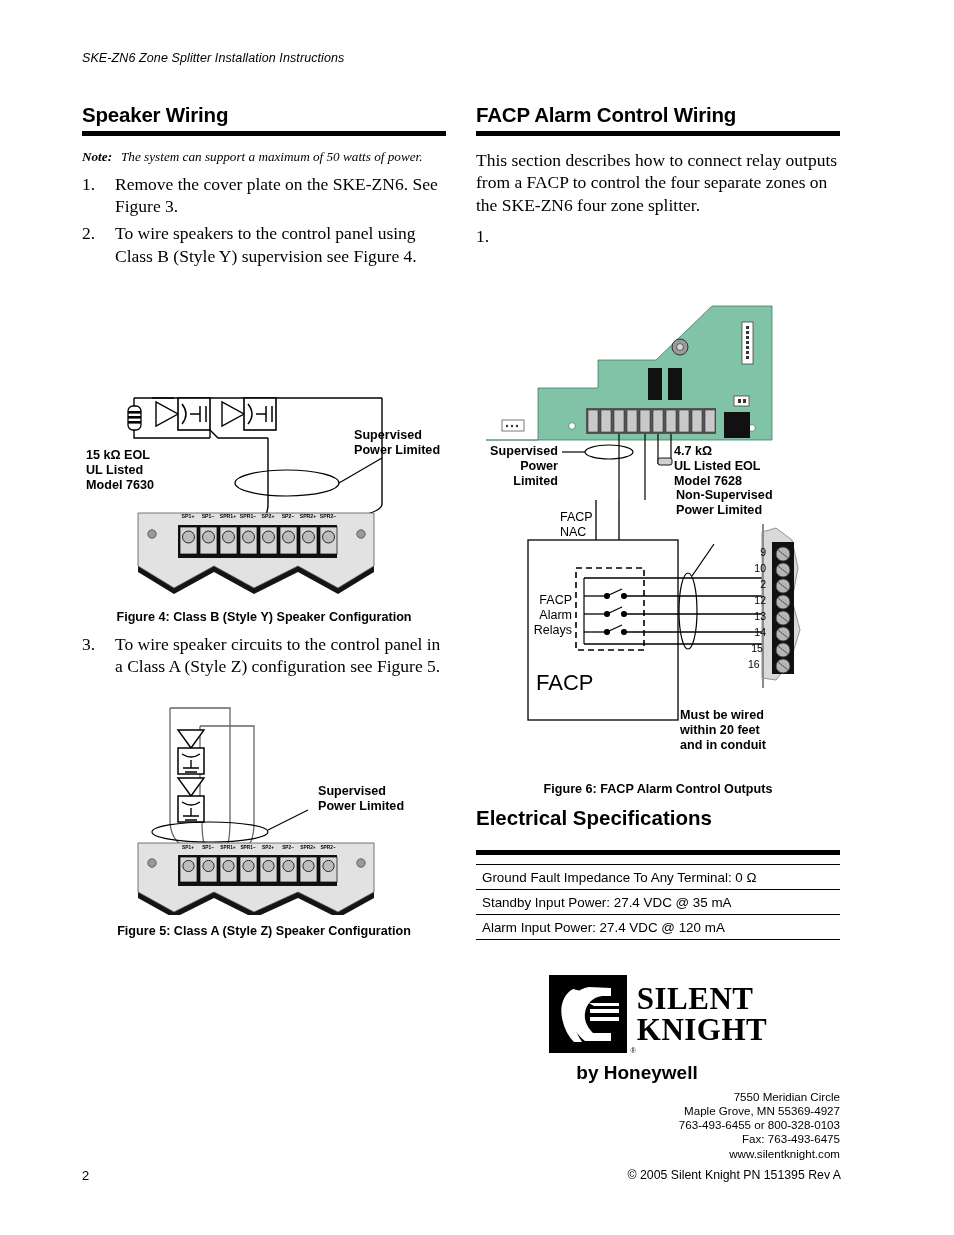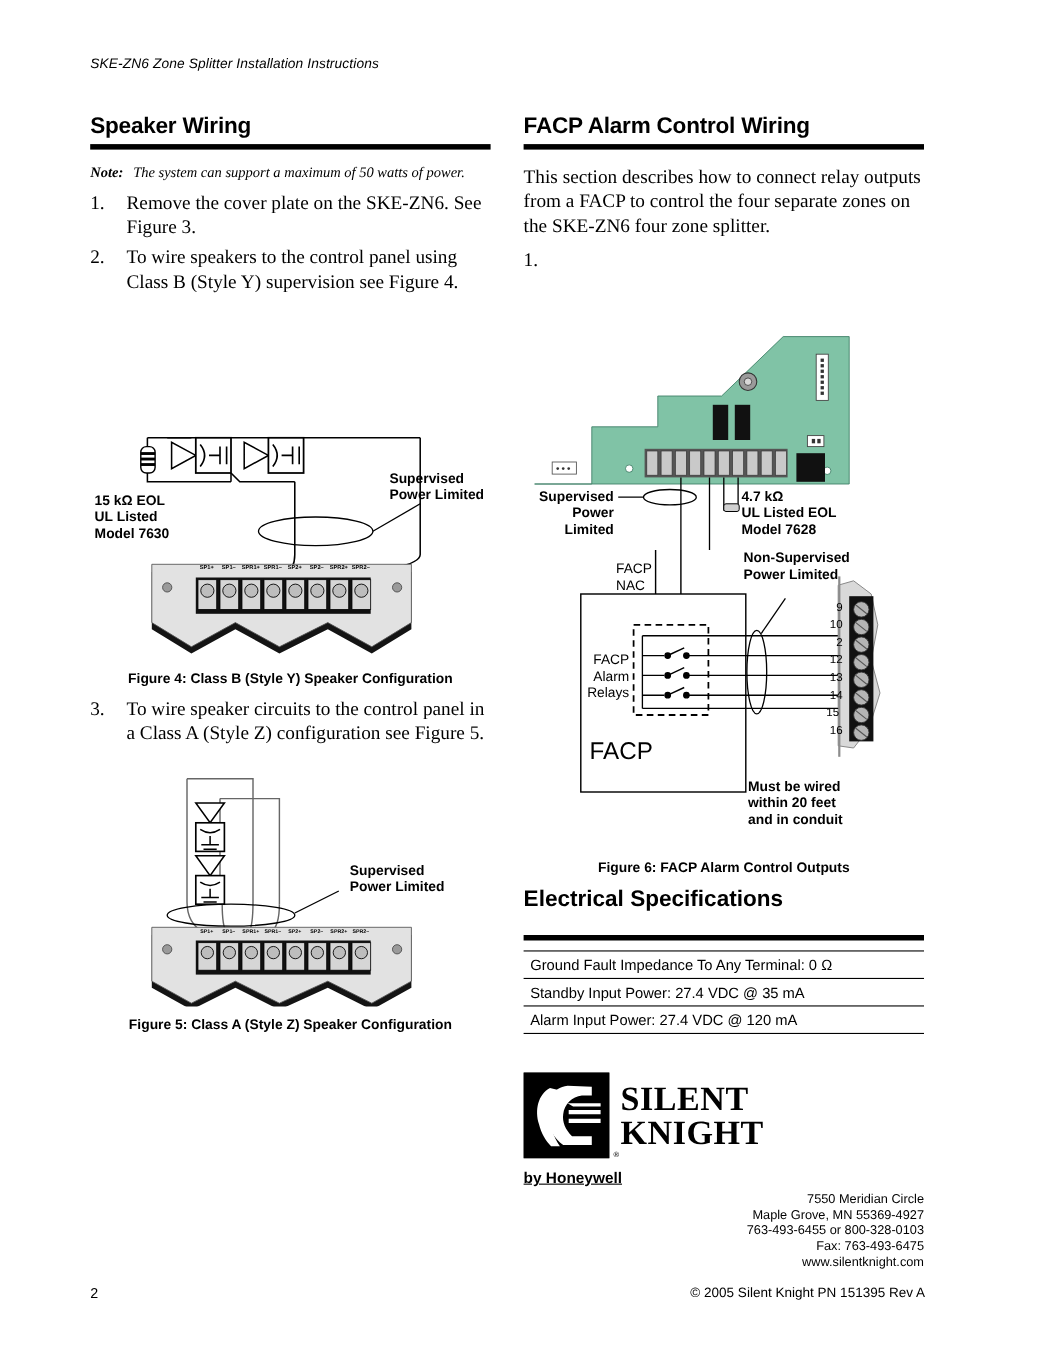--- a/index.html
+++ b/index.html
@@ -73,33 +73,33 @@
   table.spec { border-collapse:collapse; width:364px; margin-top:9px; }
   table.spec td {
     font-family:"Liberation Sans", sans-serif;
     font-size:13.4px; padding:4.5px 4px 4.5px 6px;
     border-top:1.3px solid #000; border-bottom:1.3px solid #000;
   }
   table.spec tr + tr td { border-top:none; }
 
   
   .logo-wrap { position:absolute; left:476px; top:975px; width:364px; }
-  .logo-row { display:flex; align-items:center; justify-content:flex-start; gap:10px; }
+  .logo-row { display:flex; align-items:center; justify-content:center; gap:10px; }
   .logo-mark { position:relative; width:78px; height:78px; background:#000; flex:0 0 auto; }
   .logo-reg {
     position:absolute; right:-9px; bottom:-1px;
     font-family:"Liberation Sans", sans-serif; font-size:7px;
   }
   .logo-words {
     font-family:"Liberation Serif", serif; font-weight:bold;
     font-size:31px; line-height:1.0; letter-spacing:.5px;
   }
   .byline {
     font-family:"Liberation Sans", sans-serif; font-weight:bold;
-    font-size:14px; text-align:left; margin-top:9px; padding-right:42px;text-decoration:underline;
+    font-size:19px; text-align:center; margin-top:9px; padding-right:42px;
   }
   .addr {
     font-family:"Liberation Sans", sans-serif; font-size:11.6px;
     line-height:1.22; text-align:right; margin-top:6px; white-space:pre-line;
   }
 
   
   .pg-num {
     position:absolute; left:82px; top:1168px;
     font-family:"Liberation Sans", sans-serif; font-size:13px;
@@ -406,40 +406,40 @@
         <path d="M302 250 L312 258 M302 266 L312 274 M302 282 L312 290 M302 298 L312 306 M302 314 L312 322 M302 330 L312 338 M302 346 L312 354 M302 362 L312 370" stroke="#555" stroke-width="1"></path>
       </g>
     </svg>
 
     
     <div class="dlabel" style="left:4px;top:144px;text-align:right;width:78px;">Supervised
 Power Limited</div>
     <div class="dlabel" style="left:198px;top:144px;">4.7 kΩ
 UL Listed EOL
 Model 7628</div>
-    <div class="dlabel" style="left:200px;top:200px;">Non-Supervised
+    <div class="dlabel" style="left:200px;top:188px;">Non-Supervised
 Power Limited</div>
     <div class="tlabel" style="left:84px;top:210px;">FACP
 NAC</div>
     <div class="tlabel" style="left:32px;top:293px;text-align:right;width:64px;">FACP
 Alarm Relays</div>
     <div style="position:absolute;left:60px;top:370px;font-family:'Liberation Sans',sans-serif;font-size:22px;">FACP</div>
     <div class="dlabel" style="left:204px;top:408px;">Must be wired
 within 20 feet
 and in conduit</div>
 
     <div style="position:absolute;left:272px;top:246px;width:18px;">
       <div style="height:16px;font-family:'Liberation Sans',sans-serif;font-size:10.5px;text-align:right;">9</div>
       <div style="height:16px;font-family:'Liberation Sans',sans-serif;font-size:10.5px;text-align:right;">10</div>
       <div style="height:16px;font-family:'Liberation Sans',sans-serif;font-size:10.5px;text-align:right;">2</div>
       <div style="height:16px;font-family:'Liberation Sans',sans-serif;font-size:10.5px;text-align:right;">12</div>
       <div style="height:16px;font-family:'Liberation Sans',sans-serif;font-size:10.5px;text-align:right;">13</div>
       <div style="height:16px;font-family:'Liberation Sans',sans-serif;font-size:10.5px;text-align:right;">14</div>
       <div style="height:16px;font-family:'Liberation Sans',sans-serif;font-size:10.5px;text-align:center;">15</div>
-      <div style="height:16px;font-family:'Liberation Sans',sans-serif;font-size:10.5px;text-align:right;">16</div>
+      <div style="height:16px;font-family:'Liberation Sans',sans-serif;font-size:10.5px;">16</div>
     </div>
 
     <div class="caption" style="position:absolute;left:0;top:482px;width:364px;">Figure 6: FACP Alarm Control Outputs</div>
   </div>
 
   <div style="position:absolute;left:476px;top:806px;width:364px;">
     <h2 class="spec-head">Electrical Specifications</h2>
     <div class="rule" style="margin-bottom:0;"></div>
     <table class="spec">
       <tbody>

